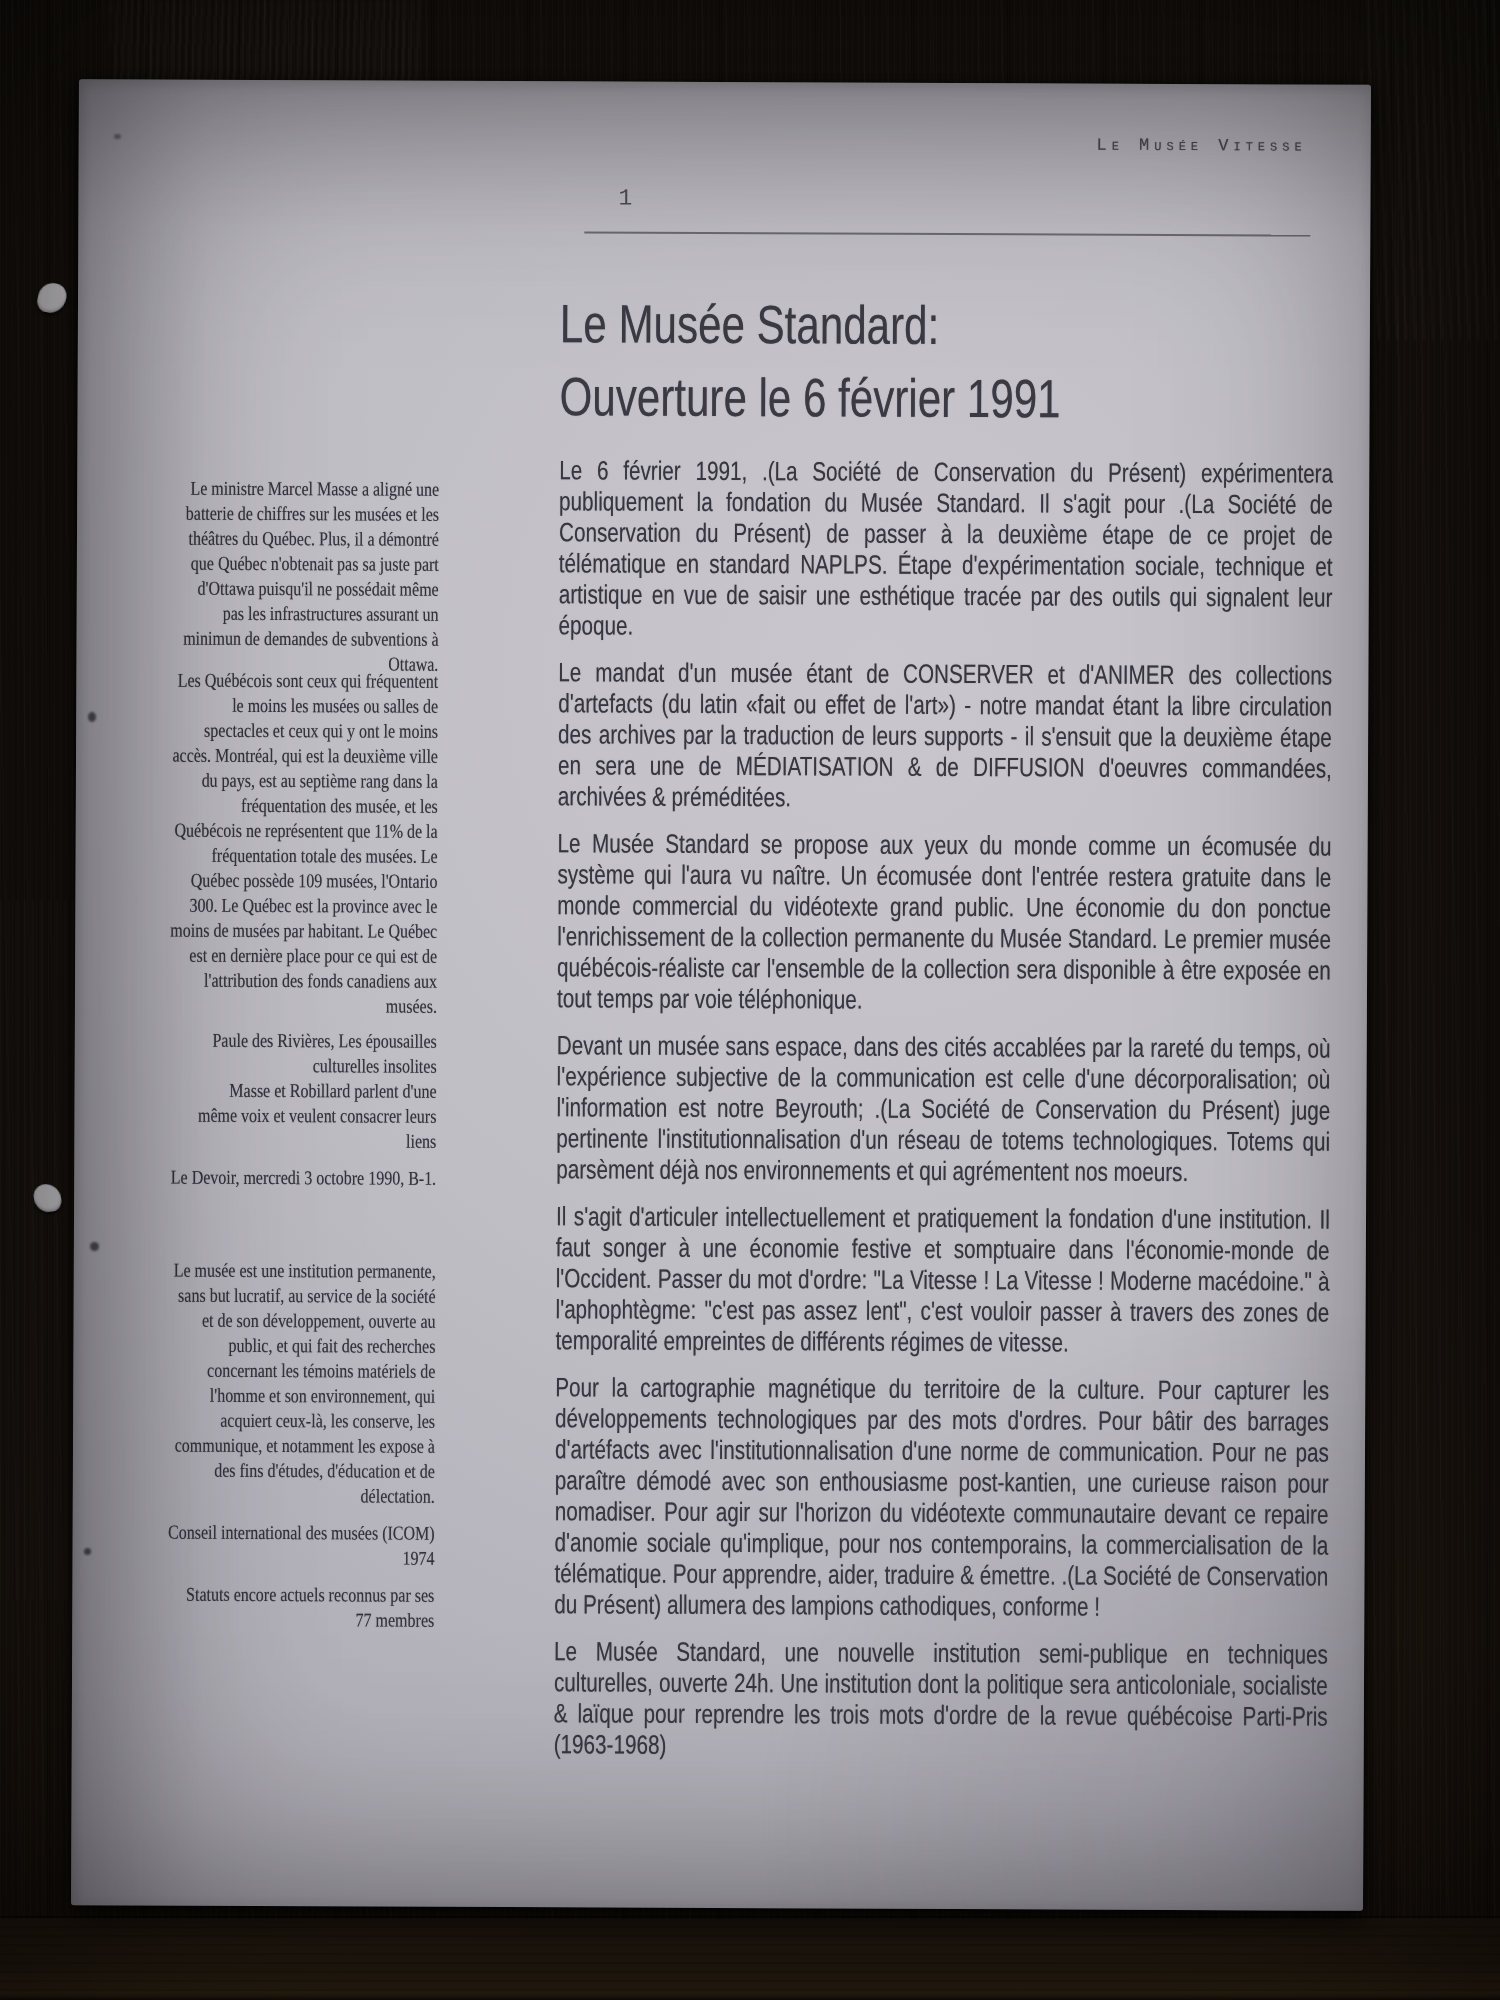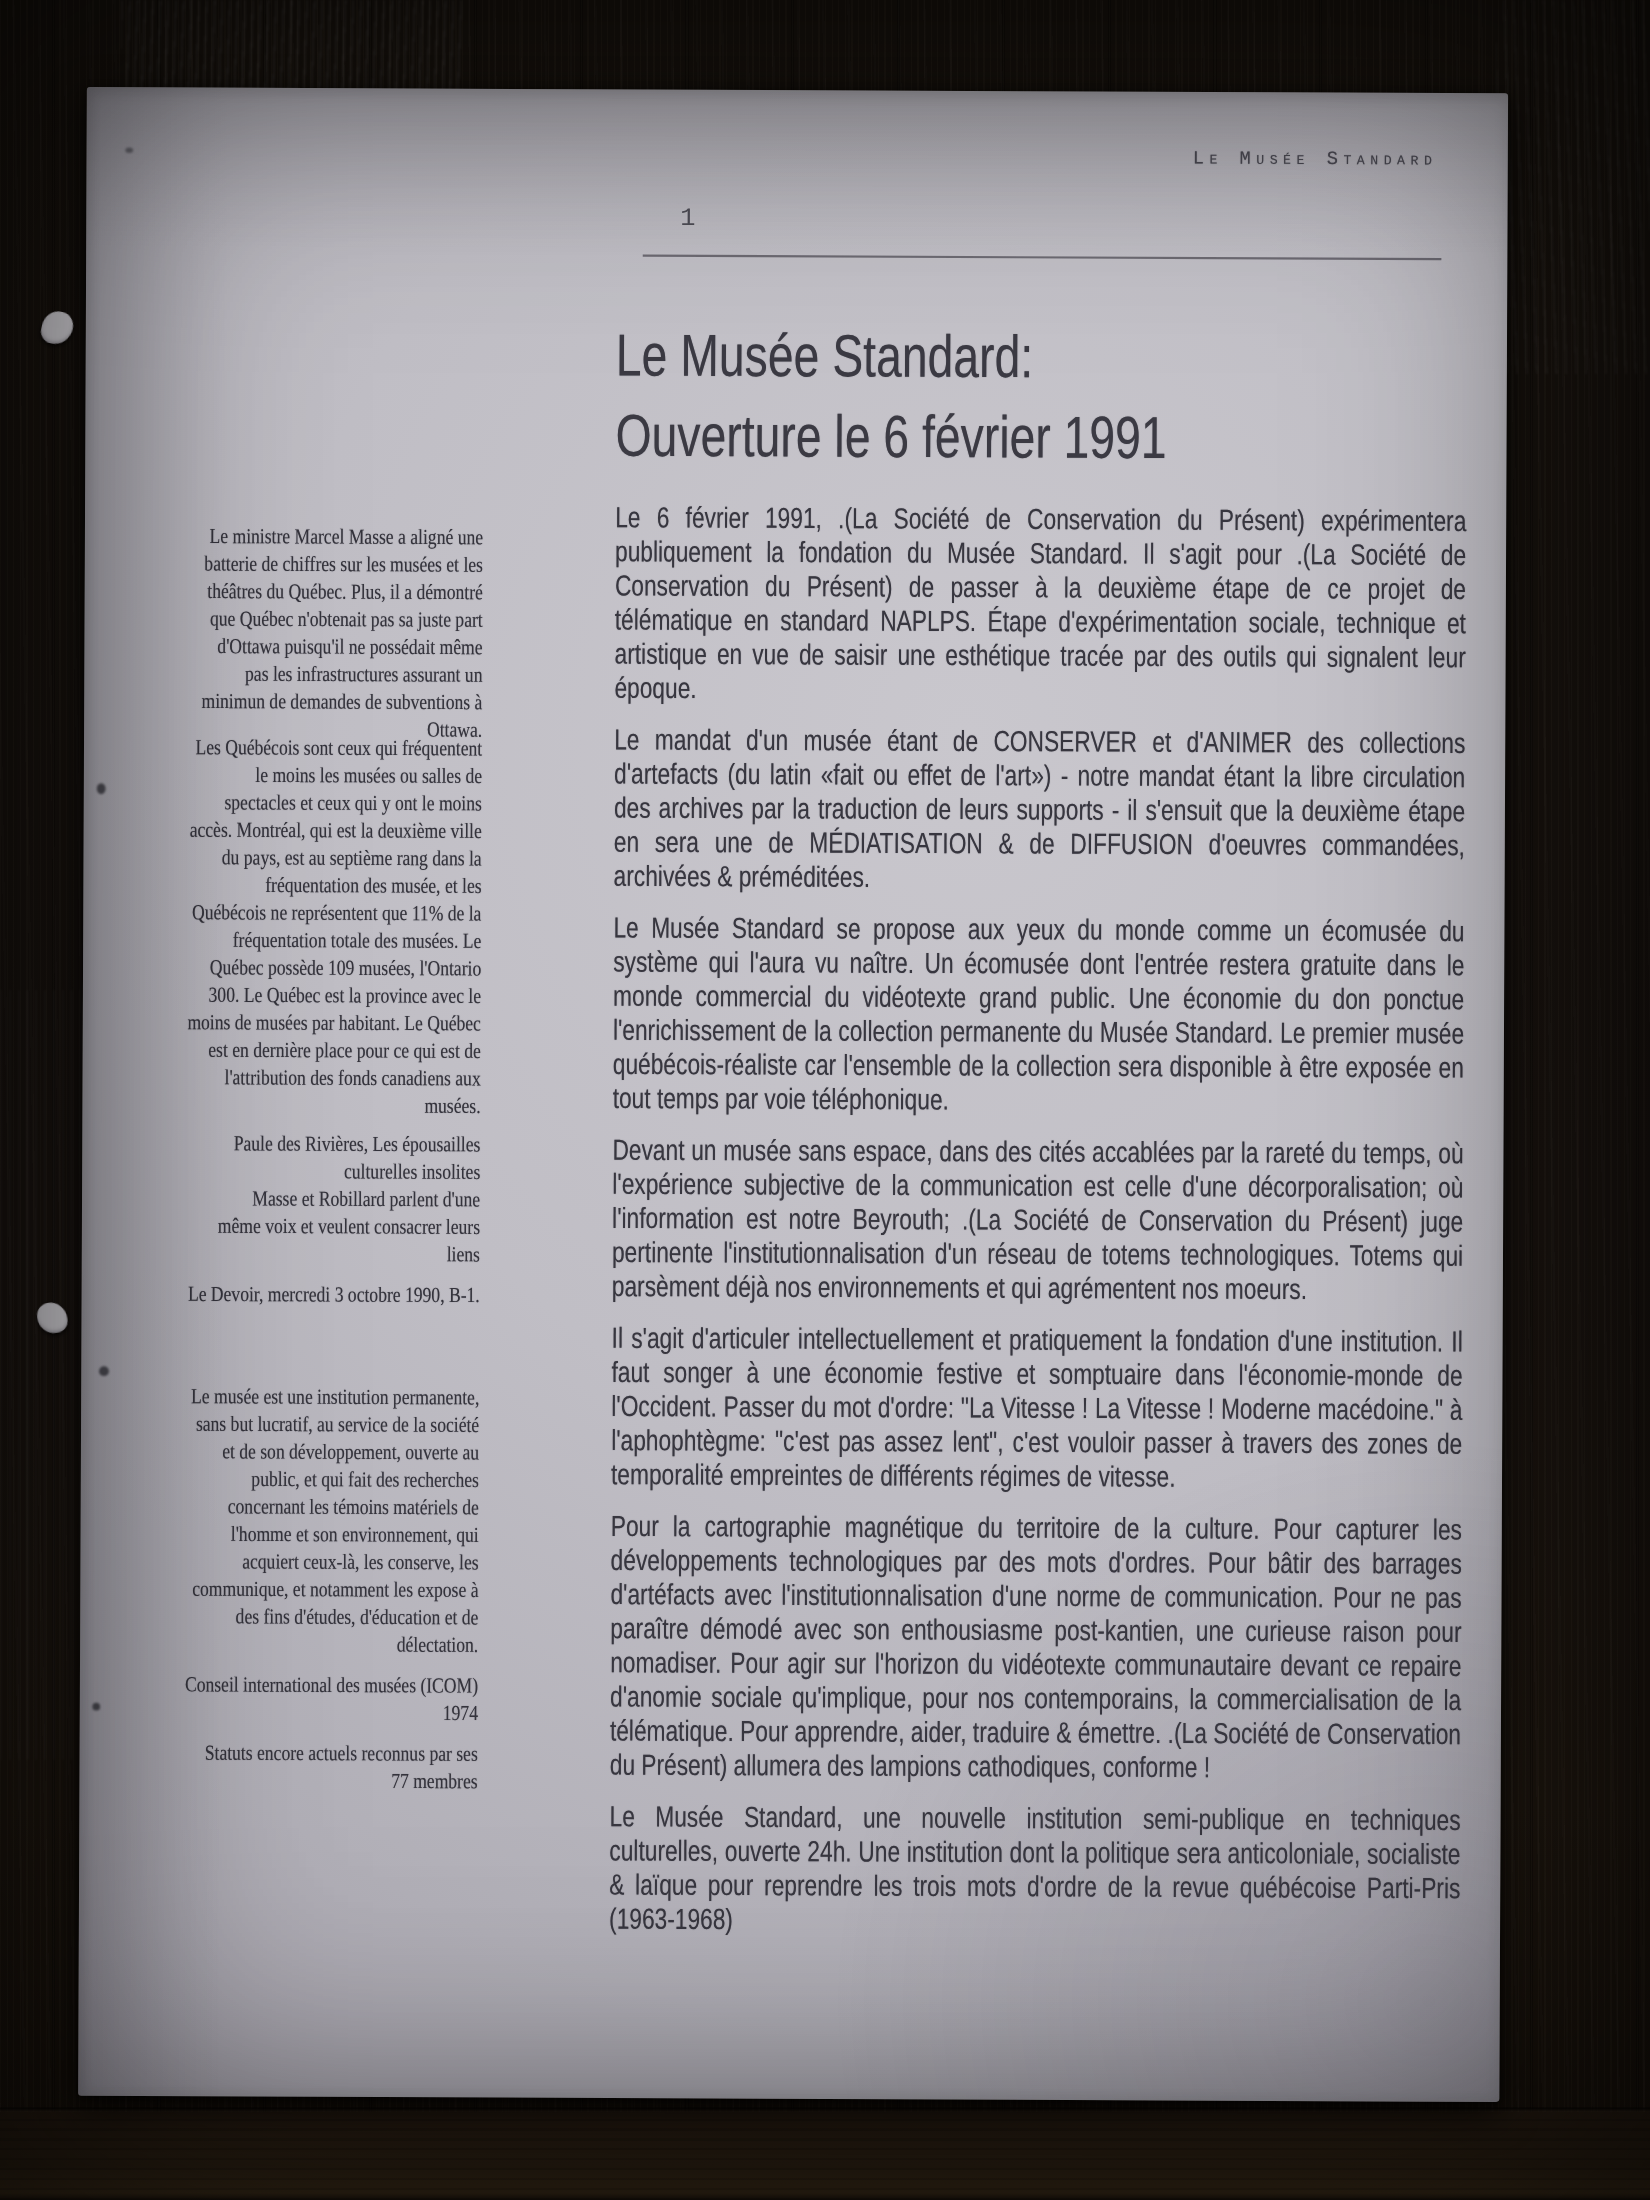--- a/index.html
+++ b/index.html
@@ -96,21 +96,21 @@
   <div class="scratches-top"></div>
   <div class="scratches-right"></div>
   <div class="scratches-left"></div>
   <div class="plank-seam"></div>
   <div class="plank-bottom"></div>
   <div class="plank-bottom-grain"></div>
 
   <div class="paper">
     <div class="paper-shade"></div>
 
-    <div class="running-header">Le Musée Standard</div>
+    <div class="running-header">Le Musée Vitesse</div>
     <div class="page-number">1</div>
     <div class="header-rule"></div>
 
     <div class="main-col">
       <h1 class="doc-title">
         <span>Le Musée Standard:</span>
         <span>Ouverture le 6 février 1991</span>
       </h1>
       <p>Le 6 février 1991, .(La Société de Conservation du Présent) expérimentera publiquement la fondation du Musée Standard. Il s'agit pour .(La Société de Conservation du Présent) de passer à la deuxième étape de ce projet de télématique en standard NAPLPS. Étape d'expérimentation sociale, technique et artistique en vue de saisir une esthétique tracée par des outils qui signalent leur époque.</p>
       <p>Le mandat d'un musée étant de CONSERVER et d'ANIMER des collections d'artefacts (du latin «fait ou effet de l'art») - notre mandat étant la libre circulation des archives par la traduction de leurs supports - il s'ensuit que la deuxième étape en sera une de MÉDIATISATION &amp; de DIFFUSION d'oeuvres commandées, archivées &amp; préméditées.</p>

